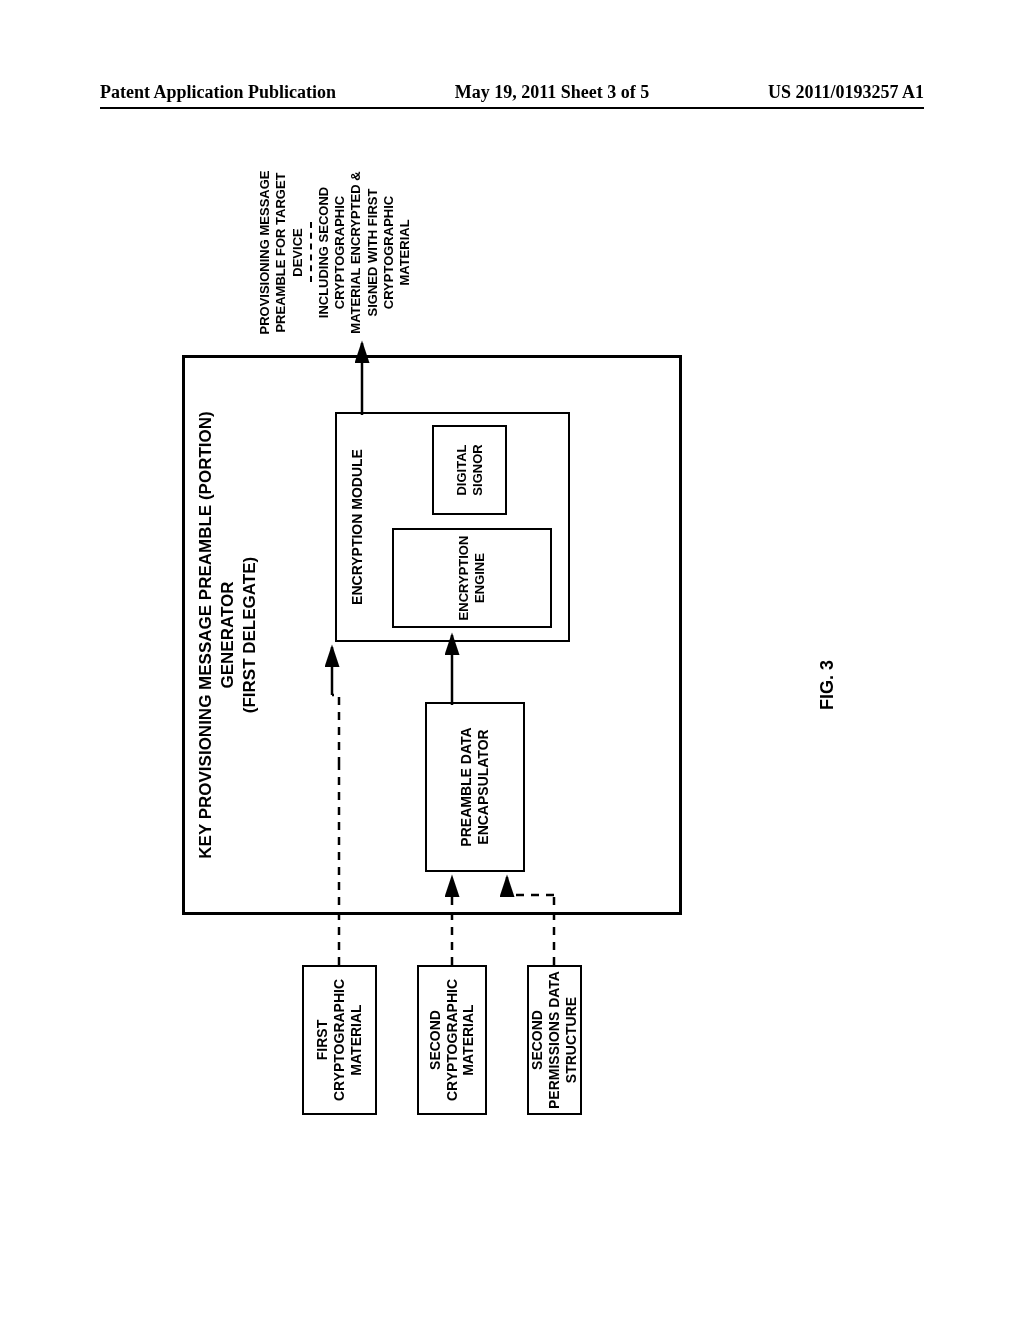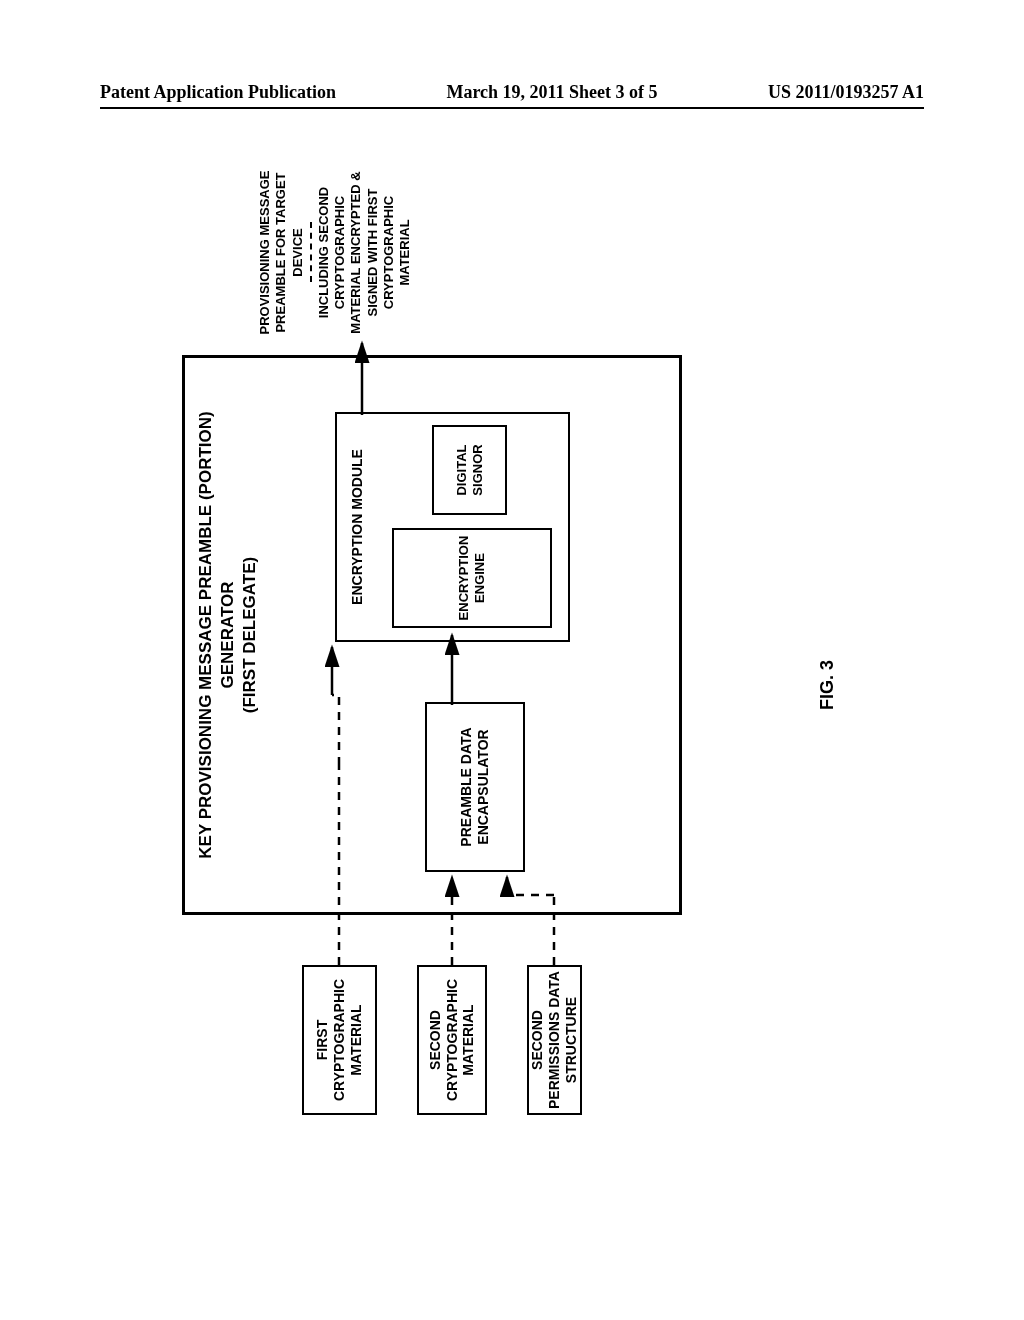--- a/index.html
+++ b/index.html
@@ -163,21 +163,21 @@
     height: 700px;
     overflow: visible;
   }
 </style>
 </head>
 <body>
 
 <div class="header">
   <div class="header-row">
     <span>Patent Application Publication</span>
-    <span>March 19, 2011  Sheet 3 of 5</span>
+    <span>May 19, 2011  Sheet 3 of 5</span>
     <span>US 2011/0193257 A1</span>
   </div>
   <div class="header-rule"></div>
 </div>
 
 <div class="diagram-area">
   <div class="diagram">
 
     <div class="input-box first-crypto">
       <span>FIRST CRYPTOGRAPHIC MATERIAL</span>

